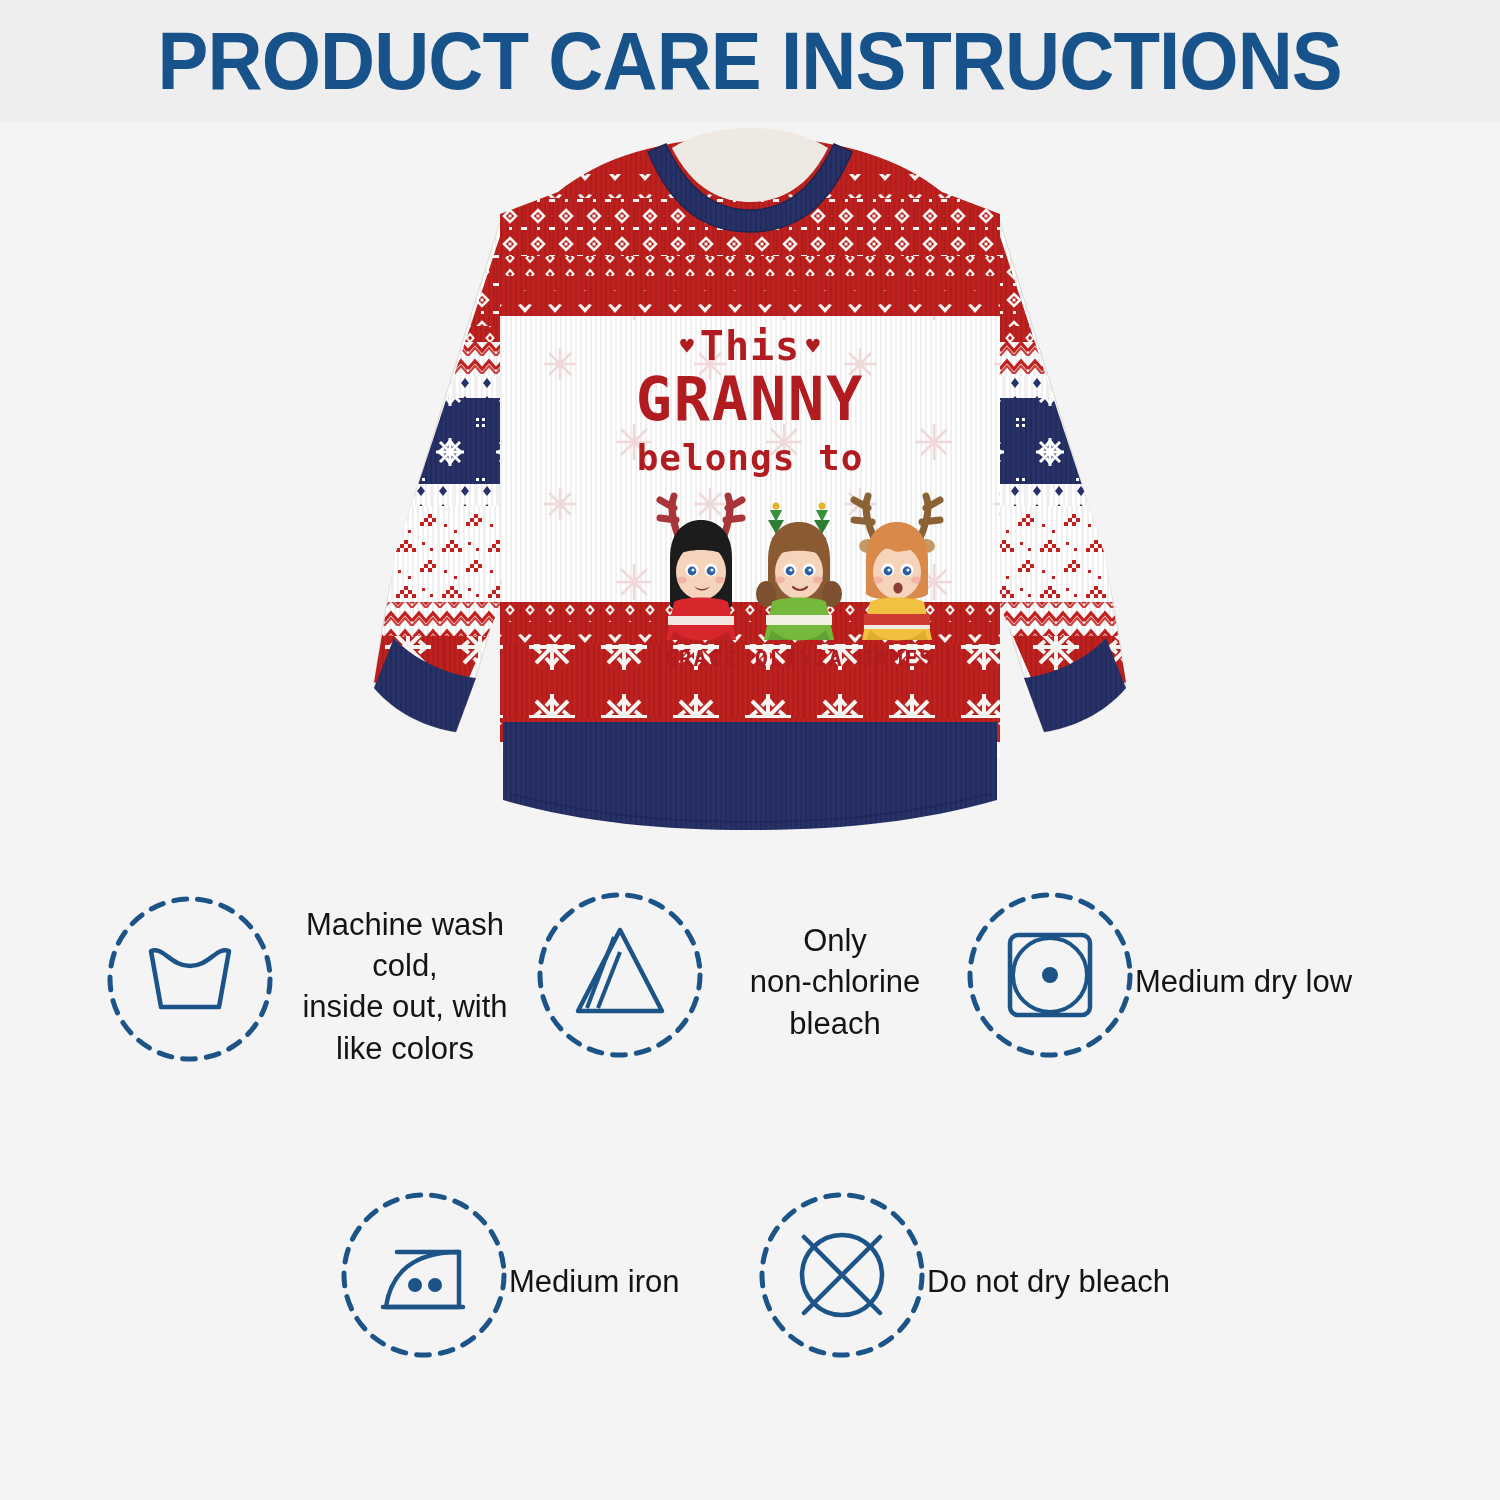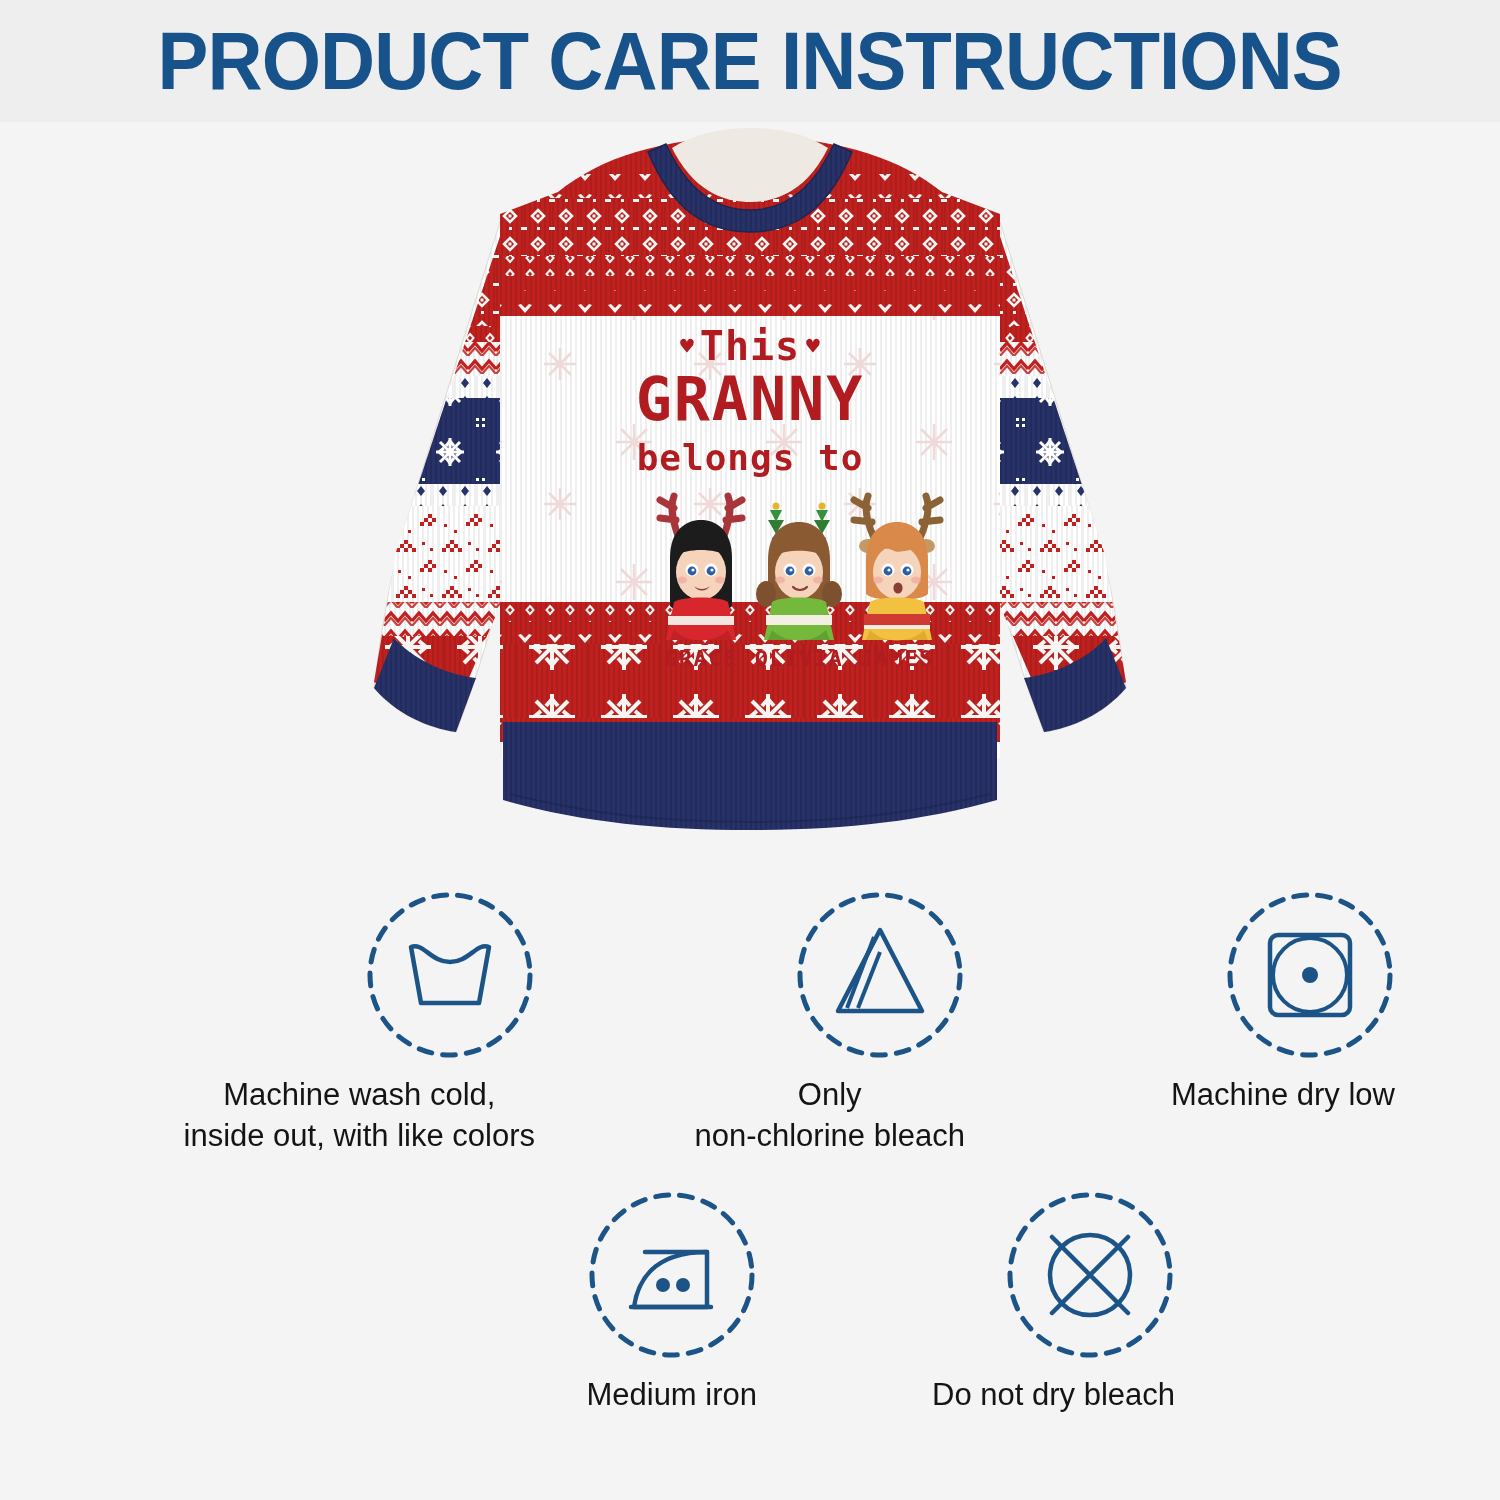--- a/index.html
+++ b/index.html
@@ -46,21 +46,21 @@
     width: 1500px; height: 610px;
   }
   .care-row {
     display: flex; justify-content: center; align-items: flex-start;
     width: 1500px;
   }
   #care-row-1 { position: absolute; top: 0; left: 0; }
   #care-row-2 { position: absolute; top: 300px; left: 0; margin-left: 7px; }
 
   .care-item {
-    display: flex; flex-direction: column; align-items: flex-end;
+    display: flex; flex-direction: row; align-items: center;
   }
   #care-row-1 .care-item { width: 430px; }
   #care-row-2 .care-item { width: 418px; }
 
   .icon-circle {
     width: 170px; height: 170px;
     position: relative;
     display: flex; align-items: center; justify-content: center;
   }
   .icon-circle svg { display: block; }
@@ -400,21 +400,21 @@
 
       <div class="care-item">
         <div class="icon-circle">
           <svg width="170" height="170" viewBox="0 0 170 170">
             <circle cx="85" cy="85" r="80" fill="none" stroke="#1c5488" stroke-width="5" stroke-dasharray="13 11" stroke-linecap="round"></circle>
             <rect x="45" y="45" width="80" height="80" rx="8" fill="none" stroke="#1c5488" stroke-width="4.5"></rect>
             <circle cx="85" cy="85" r="37" fill="none" stroke="#1c5488" stroke-width="4"></circle>
             <circle cx="85" cy="85" r="8" fill="#1c5488"></circle>
           </svg>
         </div>
-        <div class="care-label">Machine dry low</div>
+        <div class="care-label">Medium dry low</div>
       </div>
     </div>
 
     <div class="care-row" id="care-row-2">
 
       <div class="care-item">
         <div class="icon-circle">
           <svg width="170" height="170" viewBox="0 0 170 170">
             <circle cx="85" cy="85" r="80" fill="none" stroke="#1c5488" stroke-width="5" stroke-dasharray="13 11" stroke-linecap="round"></circle>
             <path d="M47 117 C52 82 76 62 120 62 L120 117 Z" fill="none" stroke="#1c5488" stroke-width="4.5" stroke-linejoin="round"></path>

